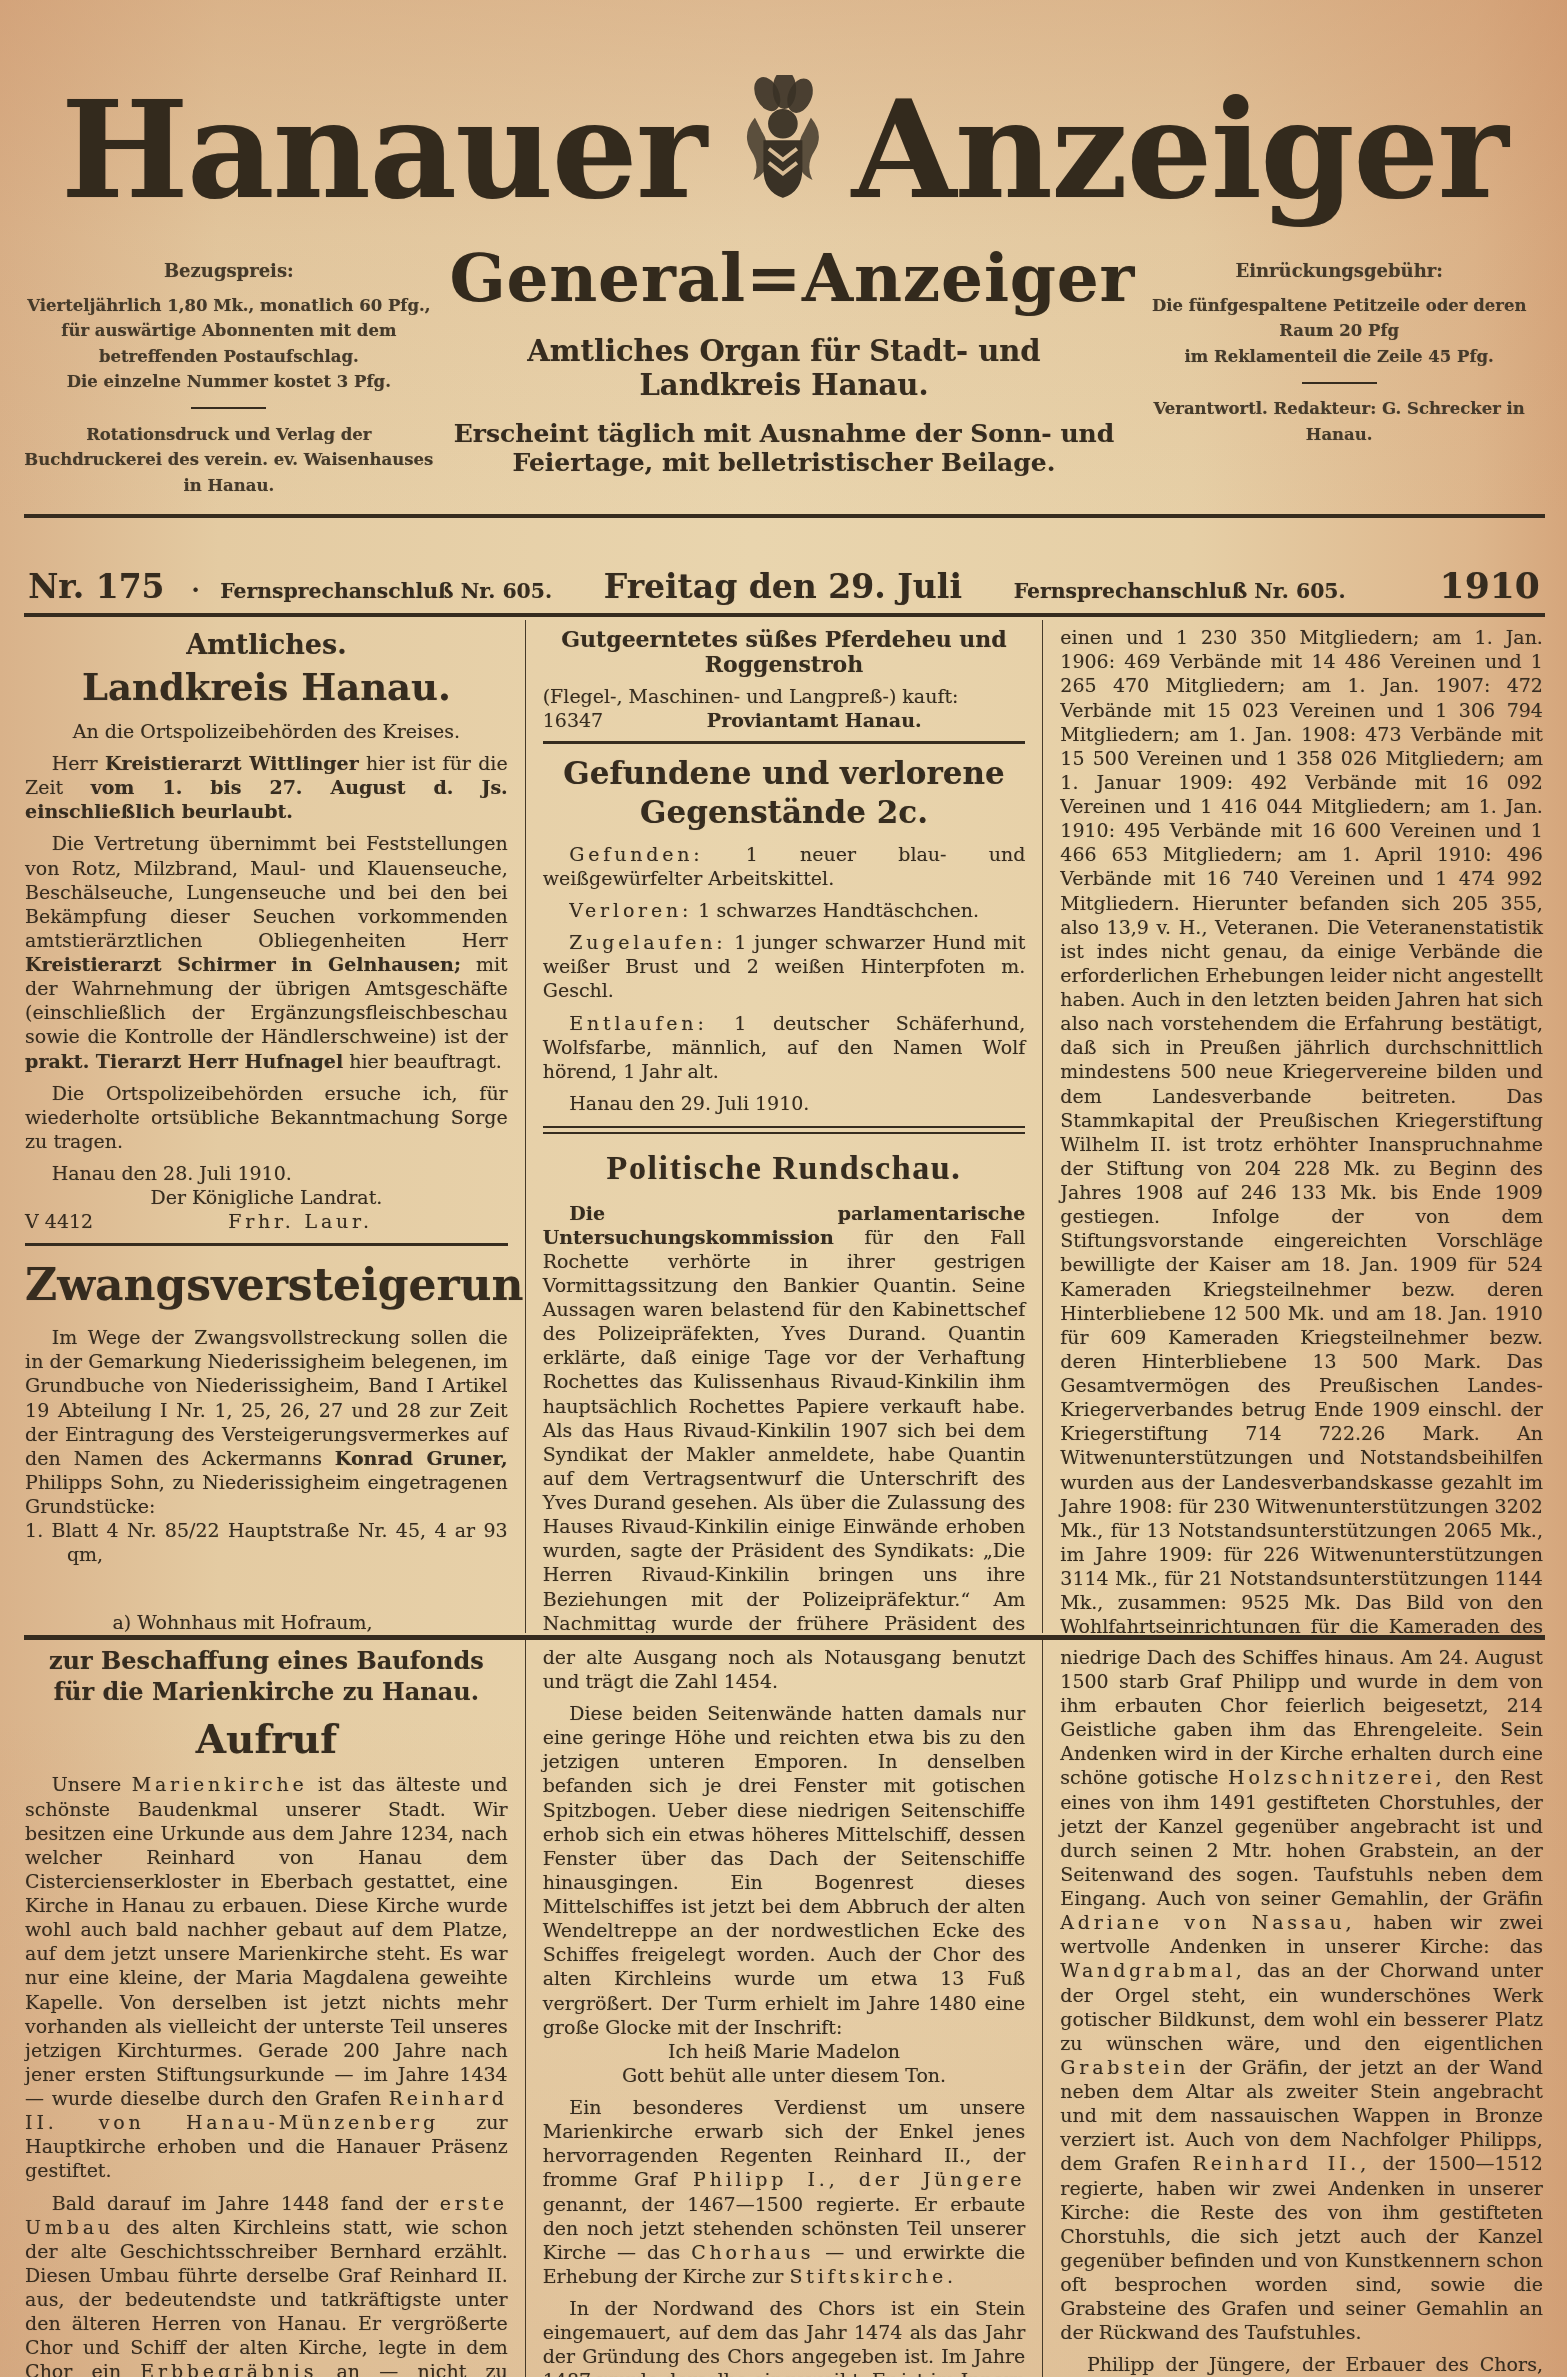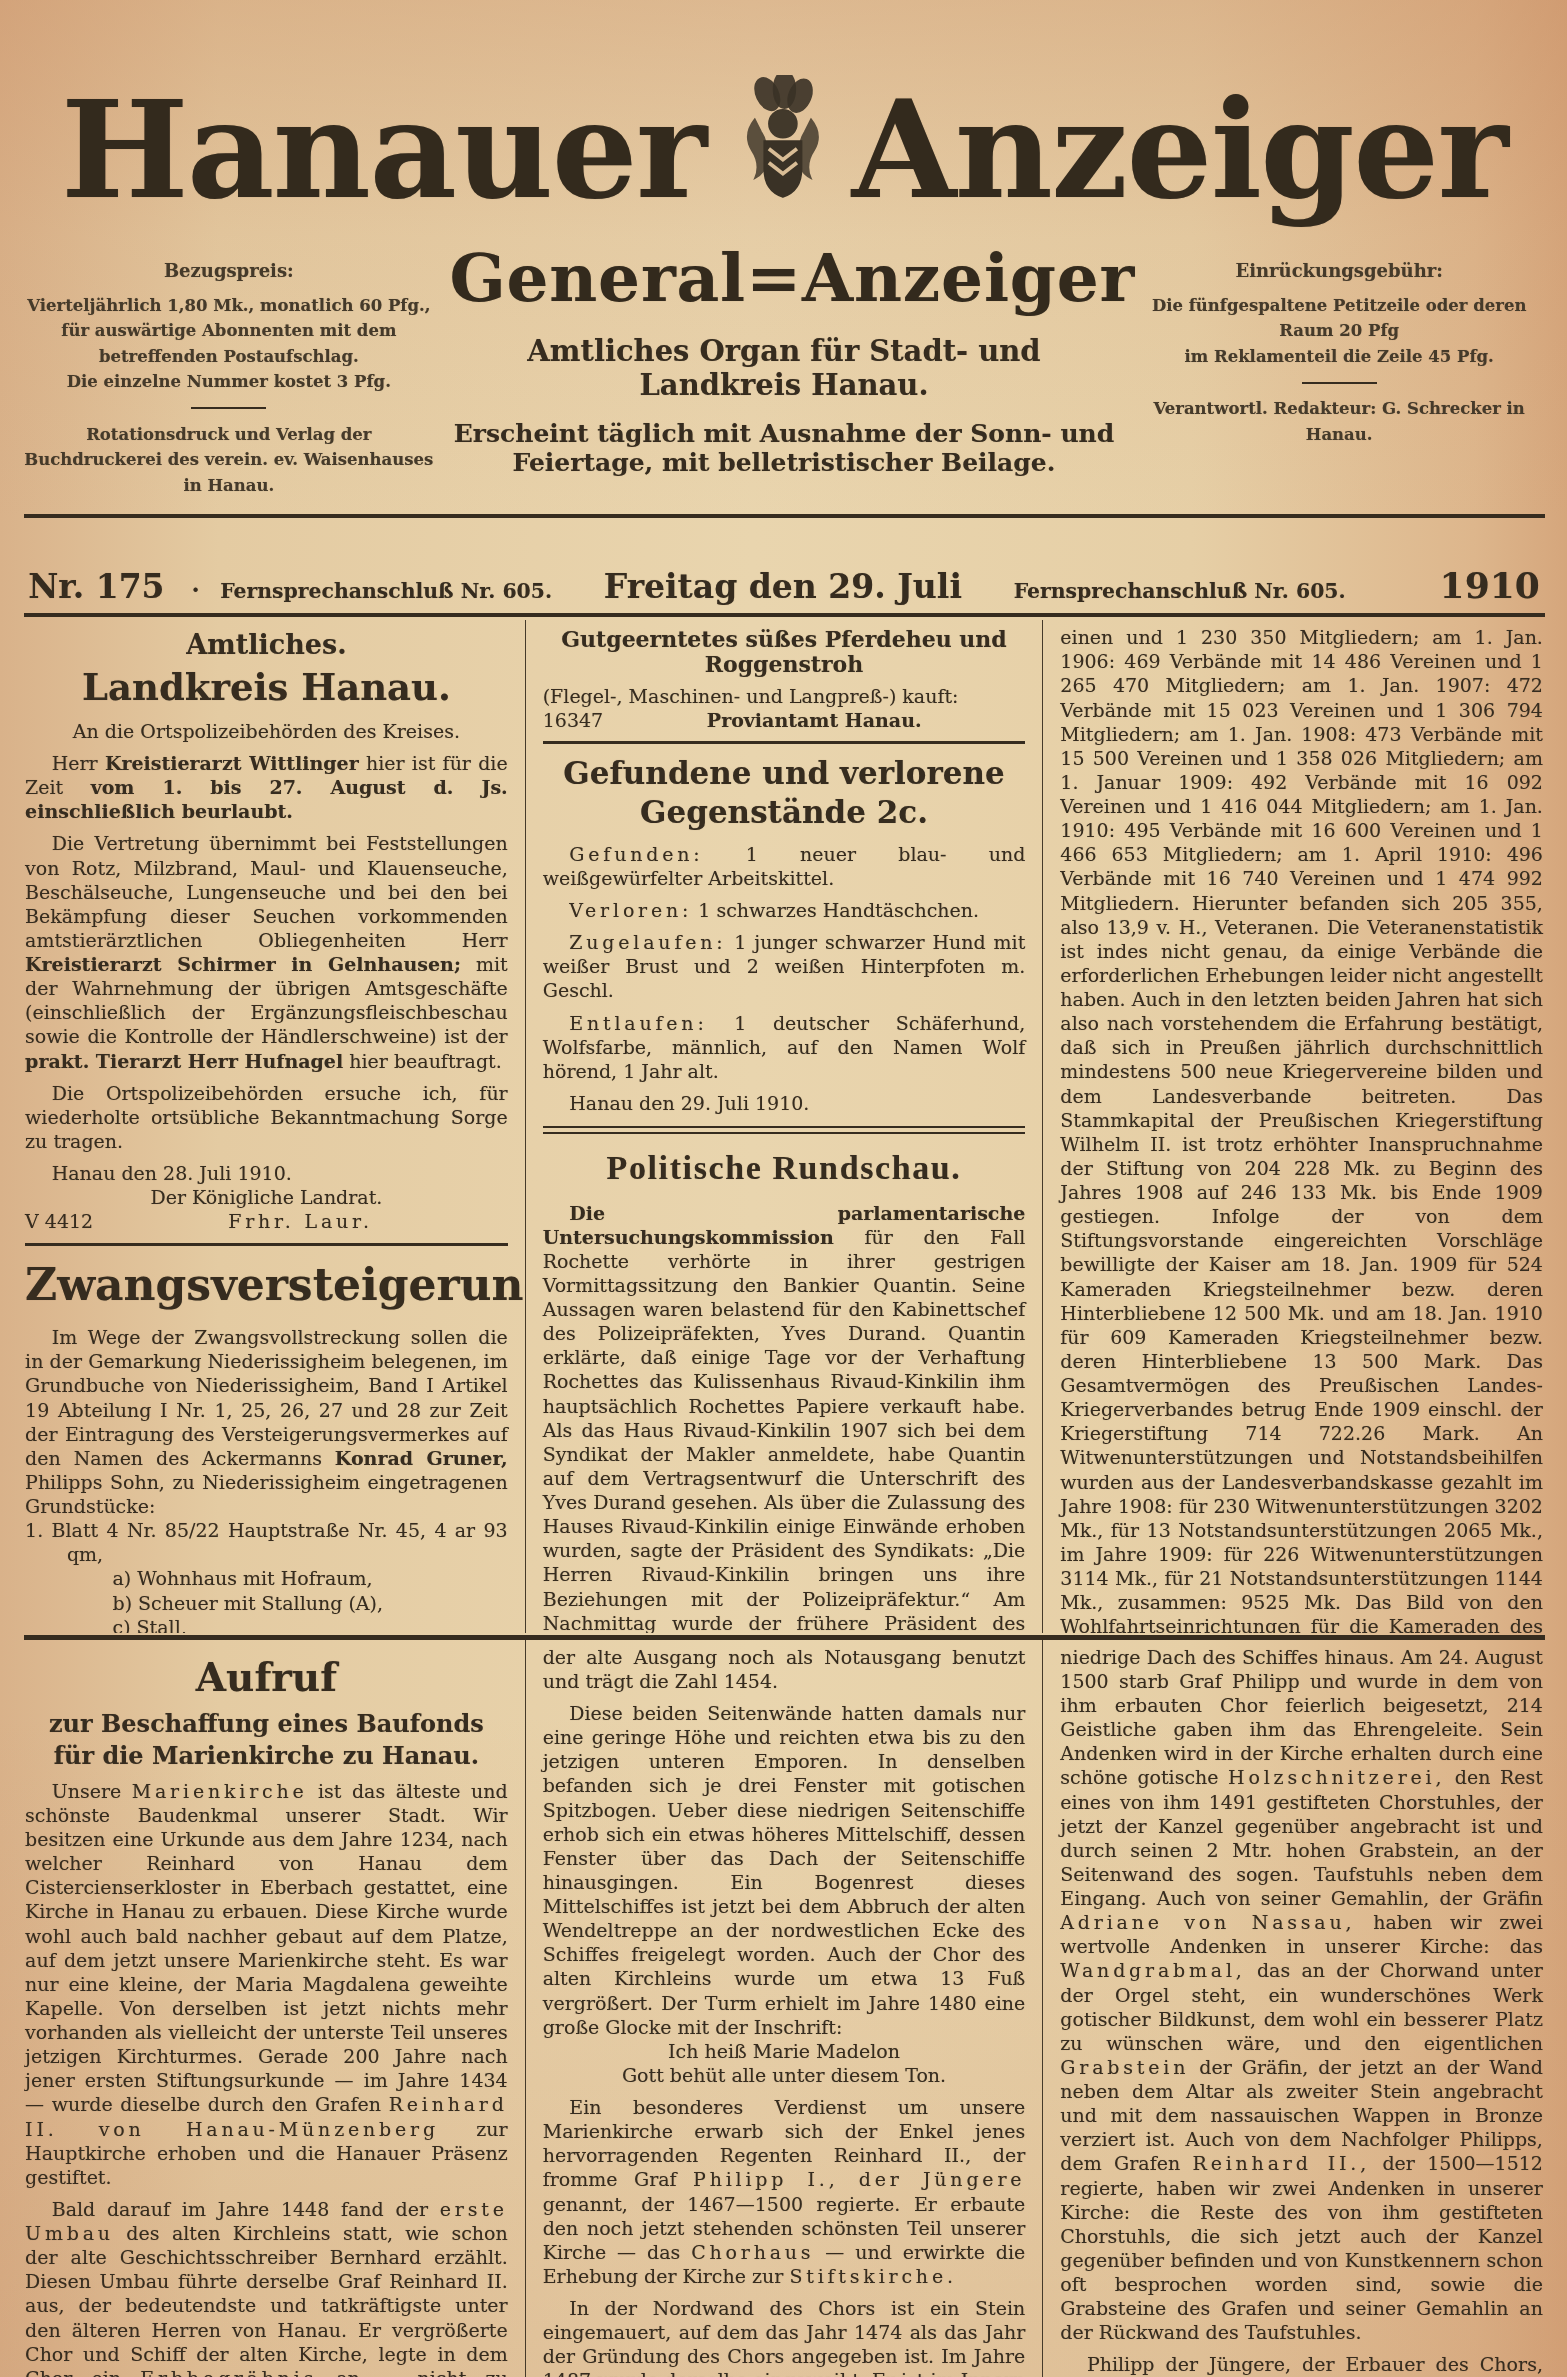--- a/index.html
+++ b/index.html
@@ -81,21 +81,21 @@
   .blk.pc{text-align:center;}
   .blk.h-sm{text-align:center;font-weight:bold;font-size:27px;margin:3.1px 0 1.6px 0;}
   .blk.h-md{text-align:center;font-weight:bold;font-size:37px;margin:1.6px 0 7.8px 0;}
   .blk.h-xl{text-align:center;font-weight:bold;font-size:44px;margin:11px 0 12.5px 0;}
   .blk.h-ad{text-align:center;font-weight:bold;font-size:22px;line-height:1.15;margin:1.6px 0 6.3px 0;}
   .blk.h-found{text-align:center;font-weight:bold;font-size:31px;margin:7.8px 0 9.4px 0;}
   .blk.h-roman{text-align:center;font-weight:bold;font-size:34px;letter-spacing:1.6px;margin:12.5px 0 11px 0;font-family:"Liberation Serif","DejaVu Serif",serif;}
   .blk.h-aufruf{text-align:center;font-weight:bold;font-size:39px;margin:7.8px 0 6.3px 0;}
   .blk.h-sub{text-align:center;font-weight:bold;font-size:24px;line-height:1.3;margin:0 0 7.8px 0;}
   .blk.li{padding-left:2.2em;text-indent:-2.2em;text-align:justify;}
-  .blk.li2{padding-left:4.6em;}
+  .blk.li2{padding-left:4.6em;margin-top:44px;}
   .blk.verse{text-align:center;}
   .blk.splitc{display:flex;align-items:baseline;}
   .blk.splitc>span:first-child{flex:0 0 auto;}
   .blk.splitc>span:last-child{flex:1 1 auto;text-align:center;}
   .blk.rule{border-top:3.1px solid var(--ink);margin:9.4px 0;}
   .blk.rule2{border-top:2.4px solid var(--ink);border-bottom:2.4px solid var(--ink);height:3.9px;margin:11px 0;}
   .sp{letter-spacing:.2em;}
   b{font-weight:bold;}
 </style>
 </head>
@@ -199,22 +199,22 @@
         <div class="blk h-roman">Politische Rundschau.</div>
         <div class="blk p"><b>Die parlamentarische Untersuchungskommission</b> für den Fall Rochette verhörte in ihrer gestrigen Vormittagssitzung den Bankier Quantin. Seine Aussagen waren belastend für den Kabinettschef des Polizeipräfekten, Yves Durand. Quantin erklärte, daß einige Tage vor der Verhaftung Rochettes das Kulissenhaus Rivaud-Kinkilin ihm hauptsächlich Rochettes Papiere verkauft habe. Als das Haus Rivaud-Kinkilin 1907 sich bei dem Syndikat der Makler anmeldete, habe Quantin auf dem Vertragsentwurf die Unterschrift des Yves Durand gesehen. Als über die Zulassung des Hauses Rivaud-Kinkilin einige Einwände erhoben wurden, sagte der Präsident des Syndikats: „Die Herren Rivaud-Kinkilin bringen uns ihre Beziehungen mit der Polizeipräfektur.“ Am Nachmittag wurde der frühere Präsident des Handelsgerichts vernommen, der die Haltung des Handelsgerichts verteidigte.</div>
       </section>
       <section class="col">
         <div class="blk p0">einen und 1 230 350 Mitgliedern; am 1. Jan. 1906: 469 Verbände mit 14 486 Vereinen und 1 265 470 Mitgliedern; am 1. Jan. 1907: 472 Verbände mit 15 023 Vereinen und 1 306 794 Mitgliedern; am 1. Jan. 1908: 473 Verbände mit 15 500 Vereinen und 1 358 026 Mitgliedern; am 1. Januar 1909: 492 Verbände mit 16 092 Vereinen und 1 416 044 Mitgliedern; am 1. Jan. 1910: 495 Verbände mit 16 600 Vereinen und 1 466 653 Mitgliedern; am 1. April 1910: 496 Verbände mit 16 740 Vereinen und 1 474 992 Mitgliedern. Hierunter befanden sich 205 355, also 13,9 v. H., Veteranen. Die Veteranenstatistik ist indes nicht genau, da einige Verbände die erforderlichen Erhebungen leider nicht angestellt haben. Auch in den letzten beiden Jahren hat sich also nach vorstehendem die Erfahrung bestätigt, daß sich in Preußen jährlich durchschnittlich mindestens 500 neue Kriegervereine bilden und dem Landesverbande beitreten. Das Stammkapital der Preußischen Kriegerstiftung Wilhelm II. ist trotz erhöhter Inanspruchnahme der Stiftung von 204 228 Mk. zu Beginn des Jahres 1908 auf 246 133 Mk. bis Ende 1909 gestiegen. Infolge der von dem Stiftungsvorstande eingereichten Vorschläge bewilligte der Kaiser am 18. Jan. 1909 für 524 Kameraden Kriegsteilnehmer bezw. deren Hinterbliebene 12 500 Mk. und am 18. Jan. 1910 für 609 Kameraden Kriegsteilnehmer bezw. deren Hinterbliebene 13 500 Mark. Das Gesamtvermögen des Preußischen Landes-Kriegerverbandes betrug Ende 1909 einschl. der Kriegerstiftung 714 722.26 Mark. An Witwenunterstützungen und Notstandsbeihilfen wurden aus der Landesverbandskasse gezahlt im Jahre 1908: für 230 Witwenunterstützungen 3202 Mk., für 13 Notstandsunterstützungen 2065 Mk., im Jahre 1909: für 226 Witwenunterstützungen 3114 Mk., für 21 Notstandsunterstützungen 1144 Mk., zusammen: 9525 Mk. Das Bild von den Wohlfahrtseinrichtungen für die Kameraden des Preußischen Landes-Kriegerverbandes wird ein ganz anderes, wenn man daran denkt, daß die Wohlfahrtseinrichtungen des Landesverbandes mit denen des Deutschen Kriegerbundes verknüpft sind, und wenn man daher die Summen mit in Rechnung zieht, die aus der Kasse des Bundes gezahlt werden.</div>
       </section>
     </main>
   <div class="section-rule"></div>
   <main class="body-bottom" id="bottom-cols">
       <section class="col">
+        <div class="blk h-sub">zur Beschaffung eines Baufonds für die Marienkirche zu Hanau.</div>
         <div class="blk h-aufruf">Aufruf</div>
-        <div class="blk h-sub">zur Beschaffung eines Baufonds für die Marienkirche zu Hanau.</div>
         <div class="blk p">Unsere <span class="sp">Marienkirche</span> ist das älteste und schönste Baudenkmal unserer Stadt. Wir besitzen eine Urkunde aus dem Jahre 1234, nach welcher Reinhard von Hanau dem Cistercienserkloster in Eberbach gestattet, eine Kirche in Hanau zu erbauen. Diese Kirche wurde wohl auch bald nachher gebaut auf dem Platze, auf dem jetzt unsere Marienkirche steht. Es war nur eine kleine, der Maria Magdalena geweihte Kapelle. Von derselben ist jetzt nichts mehr vorhanden als vielleicht der unterste Teil unseres jetzigen Kirchturmes. Gerade 200 Jahre nach jener ersten Stiftungsurkunde — im Jahre 1434 — wurde dieselbe durch den Grafen <span class="sp">Reinhard II. von Hanau-Münzenberg</span> zur Hauptkirche erhoben und die Hanauer Präsenz gestiftet.</div>
         <div class="blk p">Bald darauf im Jahre 1448 fand der <span class="sp">erste Umbau</span> des alten Kirchleins statt, wie schon der alte Geschichtsschreiber Bernhard erzählt. Diesen Umbau führte derselbe Graf Reinhard II. aus, der bedeutendste und tatkräftigste unter den älteren Herren von Hanau. Er vergrößerte Chor und Schiff der alten Kirche, legte in dem Chor ein <span class="sp">Erbbegräbnis</span> an — nicht zu verwechseln mit der jetzt noch bestehenden Gruft — und wurde als erster in demselben 1451 bestattet, während früher die Glieder der herrschaftlichen Familie im Kloster Arnsburg bei Lich beigesetzt worden waren. Sein Grabstein ist noch vorhanden und ist jetzt als der erste an der Chorwand neben dem Altar aufgestellt. Auf demselben wird er auch als  bezeichnet, wohl weil er einen umfassenden Umbau vorgenommen hatte. Das Schiff der Kirche erhielt damals die Breite, die es noch jetzt hat und hatte je einen Ausgang auf der Nord- und Südseite. Der Ausgang auf der Südseite ist zugemauert und trägt noch die Jahreszahl 1449, auf der Nordseite wird</div>
       </section>
       <section class="col">
         <div class="blk p0">der alte Ausgang noch als Notausgang benutzt und trägt die Zahl 1454.</div>
         <div class="blk p">Diese beiden Seitenwände hatten damals nur eine geringe Höhe und reichten etwa bis zu den jetzigen unteren Emporen. In denselben befanden sich je drei Fenster mit gotischen Spitzbogen. Ueber diese niedrigen Seitenschiffe erhob sich ein etwas höheres Mittelschiff, dessen Fenster über das Dach der Seitenschiffe hinausgingen. Ein Bogenrest dieses Mittelschiffes ist jetzt bei dem Abbruch der alten Wendeltreppe an der nordwestlichen Ecke des Schiffes freigelegt worden. Auch der Chor des alten Kirchleins wurde um etwa 13 Fuß vergrößert. Der Turm erhielt im Jahre 1480 eine große Glocke mit der Inschrift:</div>
         <div class="blk verse">Ich heiß Marie Madelon</div>
         <div class="blk verse">Gott behüt alle unter diesem Ton.</div>
         <div class="blk p">Ein besonderes Verdienst um unsere Marienkirche erwarb sich der Enkel jenes hervorragenden Regenten Reinhard II., der fromme Graf <span class="sp">Philipp I., der Jüngere</span> genannt, der 1467—1500 regierte. Er erbaute den noch jetzt stehenden schönsten Teil unserer Kirche — das <span class="sp">Chorhaus</span> — und erwirkte die Erhebung der Kirche zur <span class="sp">Stiftskirche.</span></div>
         <div class="blk p">In der Nordwand des Chors ist ein Stein eingemauert, auf dem das Jahr 1474 als das Jahr der Gründung des Chors angegeben ist. Im Jahre 1487 wurde derselbe eingeweiht. Er ist im Innern 22 Mtr. lang, 11 Mtr. breit und 25,5 Mtr. hoch. Sein Licht erhält er durch 10 große gotische mit schönem Maßwerk verzierte Fenster. Die scharfkantigen Wölbungsrippen bilden ein einfaches Netzsystem, das im Chor in ein Sterngewölbe übergeht, letzteres ist von der Orgel jetzt ganz verdeckt. Die Schlußsteine im Chor sind mit ausgehauenen gemalten Wappen reichlich verziert.</div>

